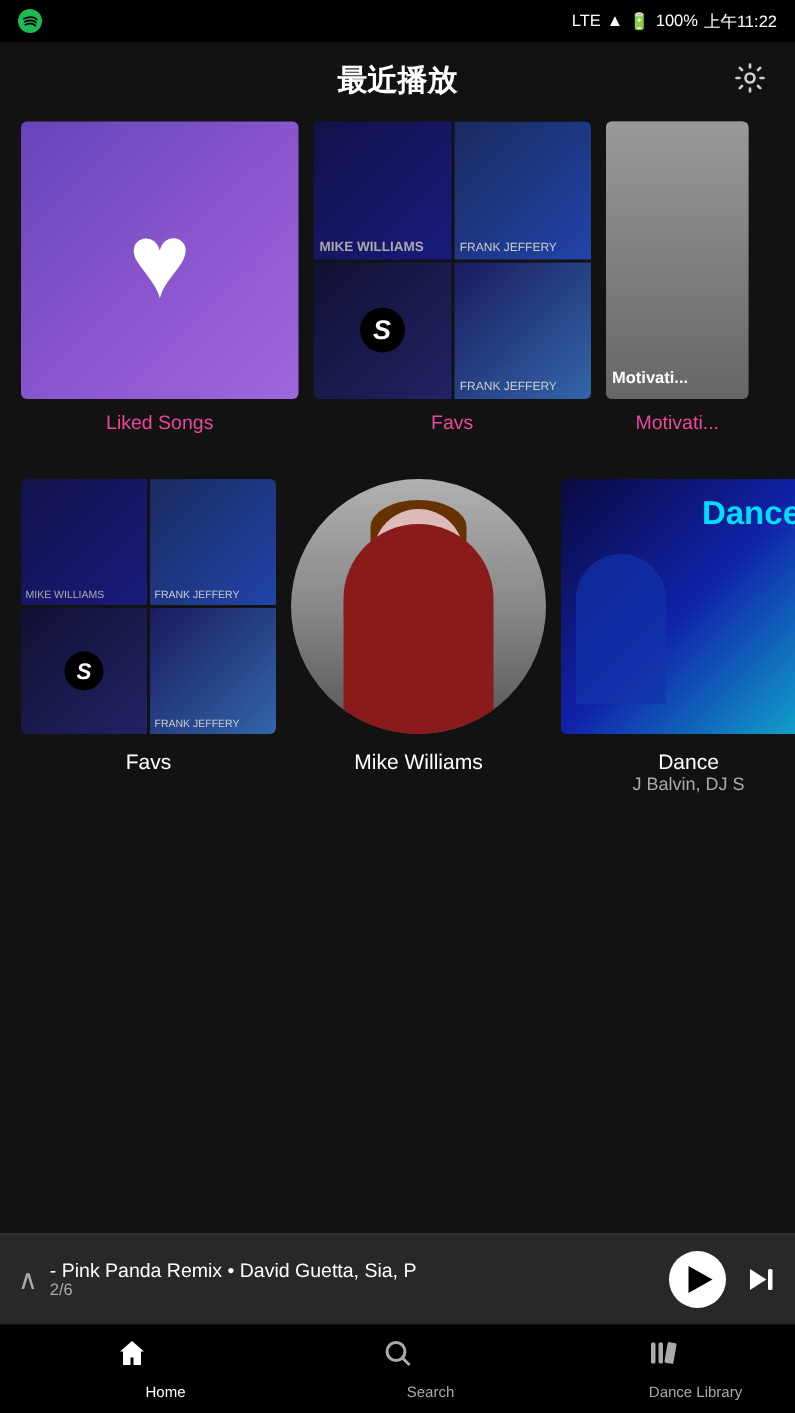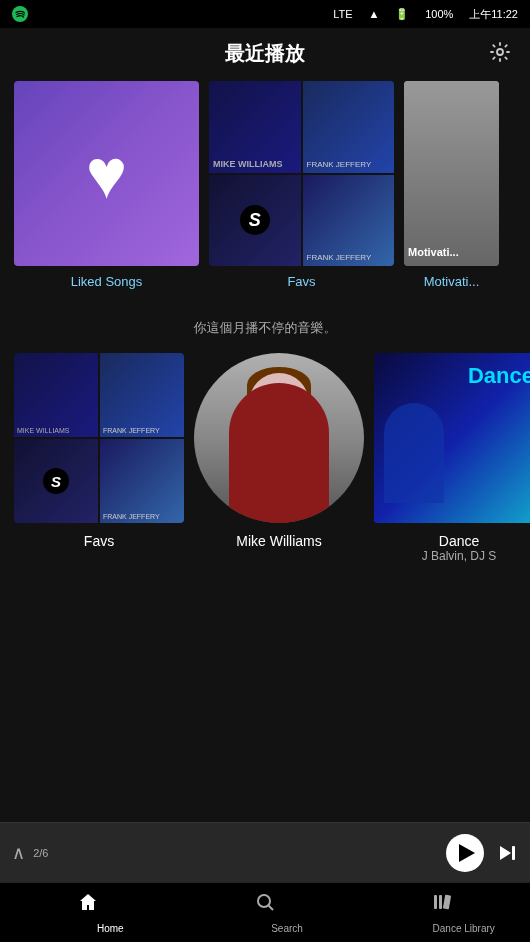--- a/index.html
+++ b/index.html
@@ -18,21 +18,21 @@
       height: 28px;
       background: #000;
       display: flex;
       align-items: center;
       justify-content: space-between;
       padding: 0 12px;
       font-size: 12px;
       color: #fff;
     }
     .status-left { display: flex; align-items: center; gap: 6px; }
-    .status-right { display: flex; align-items: center; gap: 16px; font-size: 11px; }
+    .status-right { display: flex; align-items: center; gap: 4px; font-size: 11px; }
 
     
     .settings-btn {
       position: absolute;
       top: 36px;
       right: 14px;
       width: 32px;
       height: 32px;
       display: flex;
       align-items: center;
@@ -71,21 +71,21 @@
     }
     .recently-item {
       display: flex;
       flex-direction: column;
       align-items: center;
       cursor: pointer;
       flex: 0 0 auto;
     }
     .recently-item .item-label {
       font-size: 13px;
-      color: #7dd3fc;
+      color: #ec4899;
       margin-top: 8px;
       text-align: center;
     }
 
     
     .liked-thumb {
       width: 185px;
       height: 185px;
       background: linear-gradient(135deg, #6644bb 0%, #8855cc 50%, #a066dd 100%);
       border-radius: 4px;
@@ -431,21 +431,20 @@
           <div style="position:absolute;top:0;left:0;right:0;bottom:0;background:linear-gradient(180deg,#999 0%,#666 100%);"></div>
           <span style="position:absolute;bottom:8px;left:4px;font-size:11px;color:#fff;font-weight:bold;">Motivati...</span>
         </div>
         <span class="item-label">Motivati...</span>
       </div>
 
     </div>
   </div>
 
   <div class="section2">
-    <div class="section-subtitle">你這個月播不停的音樂。</div>
 
     <div class="music-row">
 
       <div class="music-item">
         <div class="album-favs-grid">
           <div class="cell cell-dark-blue" style="background:linear-gradient(135deg,#12124a,#1a1a7e);position:relative;">
             <div style="position:absolute;bottom:3px;left:3px;font-size:7px;color:#aaa;">MIKE WILLIAMS</div>
           </div>
           <div class="cell" style="background:linear-gradient(135deg,#1a2a5e,#2244aa);position:relative;">
             <div style="position:absolute;bottom:3px;left:3px;font-size:7px;color:#ccc;">FRANK JEFFERY</div>
@@ -481,20 +480,21 @@
       </div>
 
     </div>
   </div>
 
 </div>
 
 <div class="player-bar">
   <div class="player-chevron">∧</div>
   <div class="player-track">
+    <span class="player-track-name">- Pink Panda Remix • David Guetta, Sia, P</span>
     <span class="player-progress">2/6</span>
   </div>
   <div class="player-controls">
     <button class="play-btn">
       <div class="play-icon"></div>
     </button>
     <button class="skip-btn">
       <svg width="22" height="22" viewBox="0 0 22 22" fill="white">
         <polygon points="4,4 15,11 4,18"></polygon>
         <rect x="16" y="4" width="3" height="14" rx="1"></rect>

